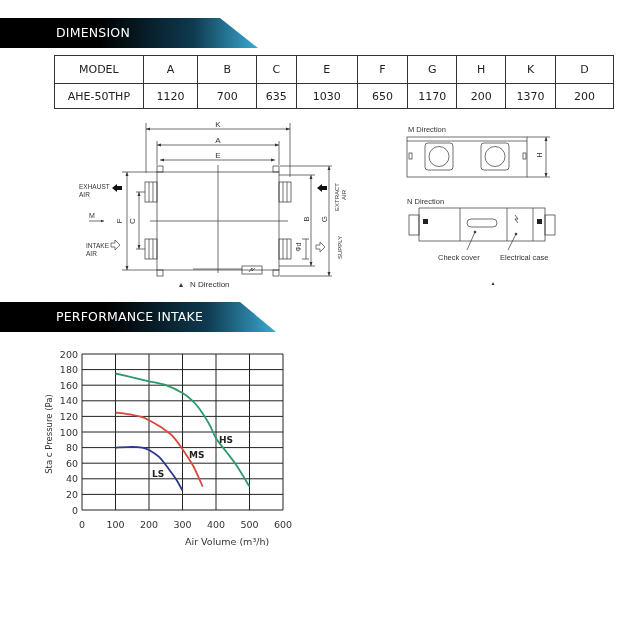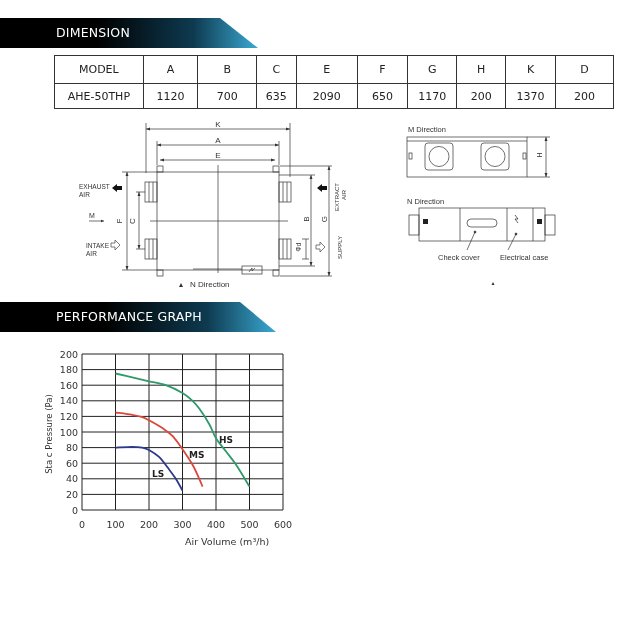--- a/index.html
+++ b/index.html
@@ -48,21 +48,21 @@
     <td style="width:50px">G</td>
     <td style="width:50px">H</td>
     <td style="width:51px">K</td>
     <td style="width:60px">D</td>
   </tr>
   <tr class="row">
     <td>AHE-50THP</td>
     <td>1120</td>
     <td>700</td>
     <td>635</td>
-    <td>2090</td>
+    <td>1030</td>
     <td>650</td>
     <td>1170</td>
     <td>200</td>
     <td>1370</td>
     <td>200</td>
   </tr>
 </tbody>
   </table>
 
 <div class="diagram" style="left:70px; top:115px;">
@@ -219,21 +219,21 @@
     <defs>
       <linearGradient id="bg2" x1="0" y1="0" x2="1" y2="0">
         <stop offset="0" stop-color="#000000"></stop>
         <stop offset="0.38" stop-color="#000000"></stop>
         <stop offset="0.75" stop-color="#0e3a50"></stop>
         <stop offset="1" stop-color="#3aaad3"></stop>
       </linearGradient>
     </defs>
     <polygon points="0,0 240,0 276,30 0,30" fill="url(#bg2)"></polygon>
   </svg>
-  <span class="label">PERFORMANCE GRAPH</span>
+  <span class="label">PERFORMANCE INTAKE</span>
 </div>
 
 <div class="chart">
   <svg id="chart-svg" width="300" height="210" viewBox="0 0 300 210">
     <g id="grid">
         <line x1="82" x2="283" y1="170" y2="170" stroke="#222" stroke-width="1"></line>
         <line x1="82" x2="283" y1="154.4" y2="154.4" stroke="#222" stroke-width="1"></line>
         <line x1="82" x2="283" y1="138.8" y2="138.8" stroke="#222" stroke-width="1"></line>
         <line x1="82" x2="283" y1="123.2" y2="123.2" stroke="#222" stroke-width="1"></line>
         <line x1="82" x2="283" y1="107.6" y2="107.6" stroke="#222" stroke-width="1"></line>

